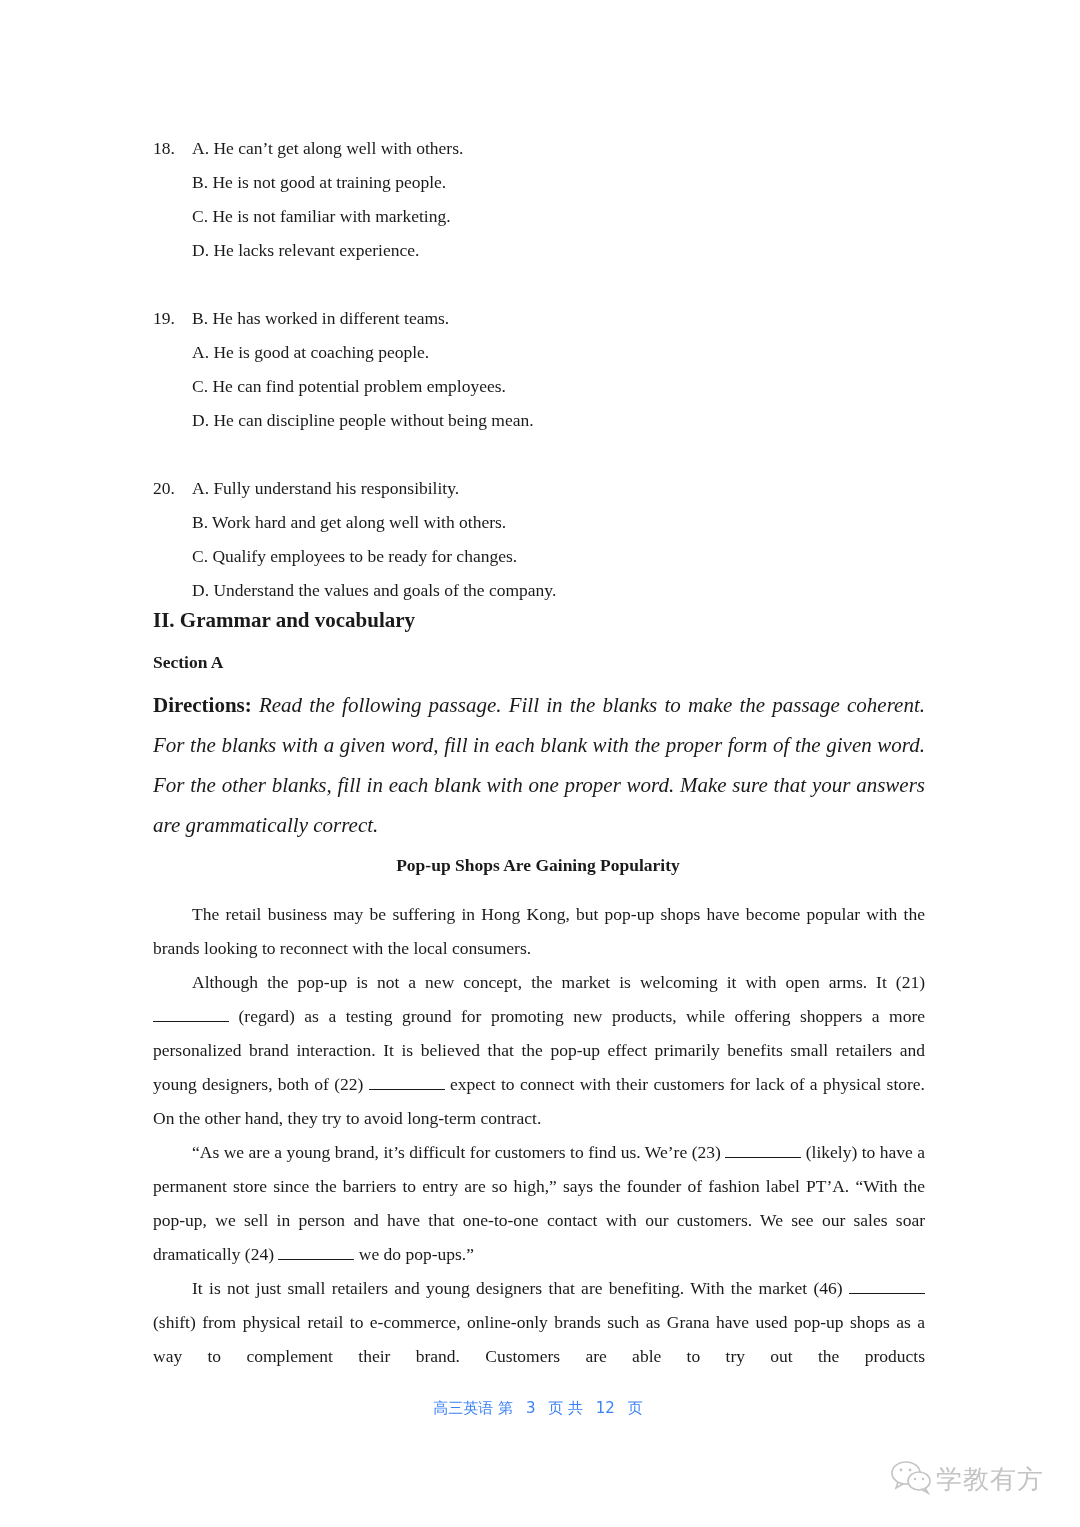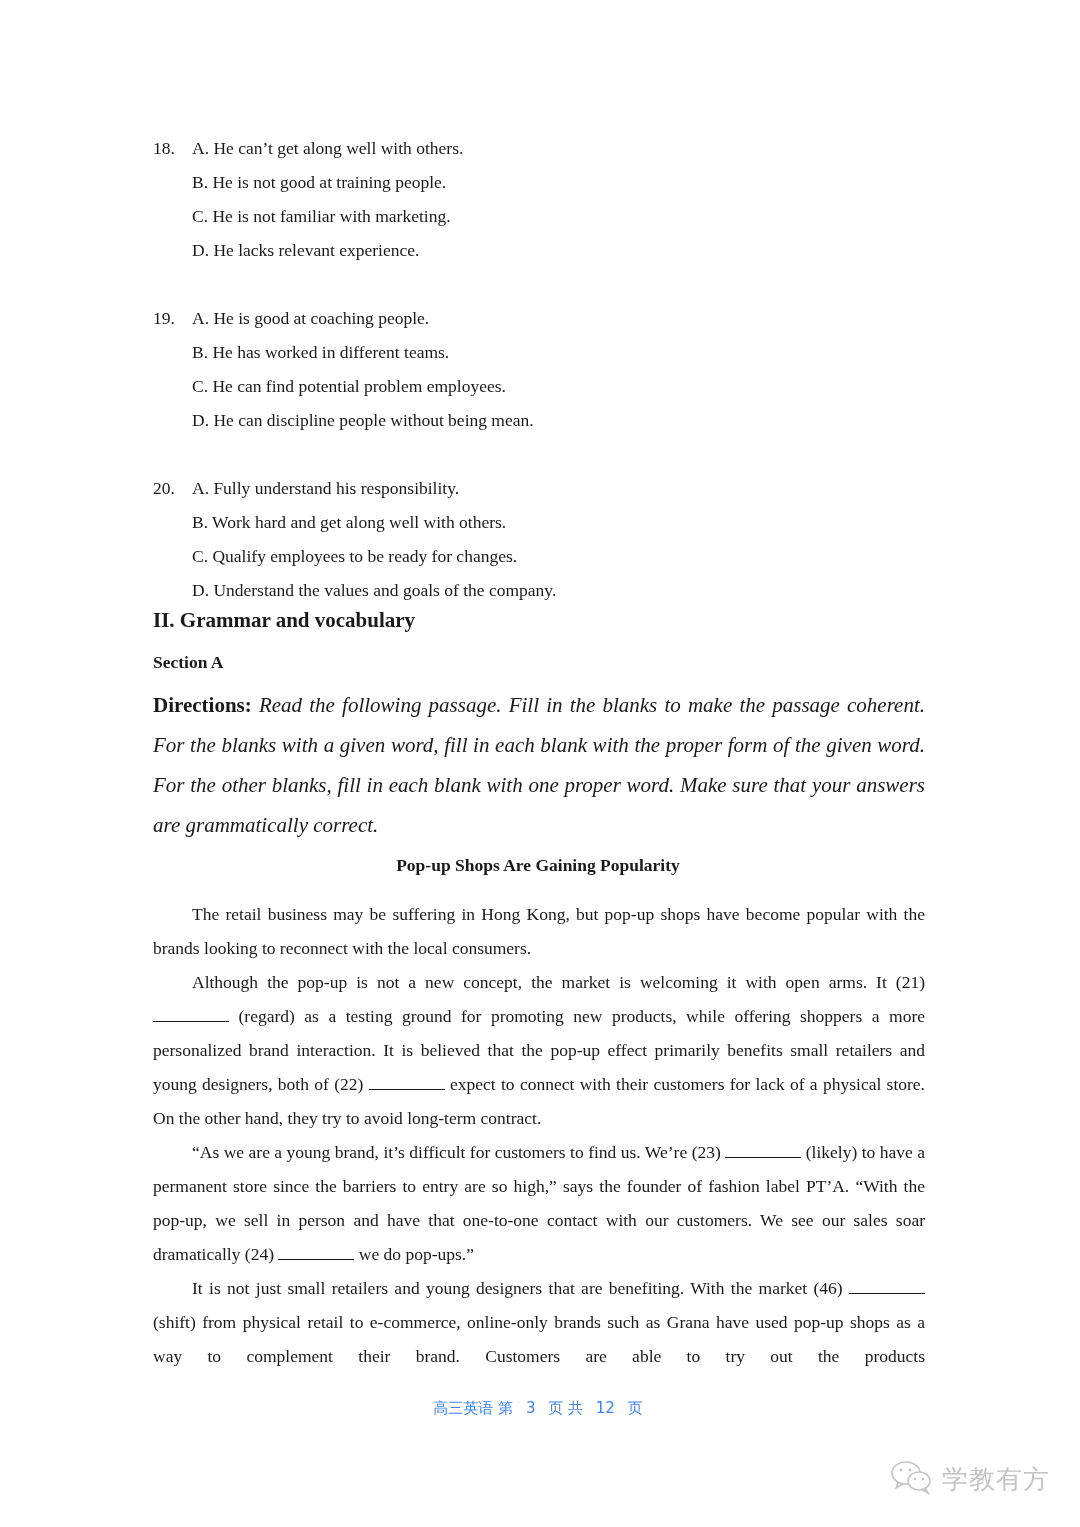--- a/index.html
+++ b/index.html
@@ -23,40 +23,40 @@
     }
     .directions .lab { font-weight: bold; font-style: normal; }
     .directions .txt { font-style: italic; }
     .ptitle { position: absolute; left: 0; width: 1076px; top: 855px; text-align: center; font-size: 17.5px; font-weight: bold; }
     .passage { position: absolute; left: 153px; top: 897px; width: 772px; font-size: 17.5px; line-height: 34px; }
     .passage p { margin: 0; text-indent: 39px; text-align: justify; }
     .passage p.last-open { text-align-last: justify; }
     .blank { display: inline-block; width: 76px; border-bottom: 1px solid #1a1a1a; height: 14px; vertical-align: baseline; }
     .footer { position: absolute; left: 0; width: 1076px; top: 1399px; text-align: center; font-size: 15px; font-family: "DejaVu Sans", sans-serif; color: #3b82f6; }
     .footer span { margin: 0 4px; }
-    .watermark { position: absolute; left: 890px; top: 1458px; display: flex; align-items: center; gap: 8px; color: #bcbcbc; }
+    .watermark { position: absolute; left: 890px; top: 1458px; display: flex; align-items: center; gap: 2px; color: #bcbcbc; }
     .watermark .wm-text { font-family: "DejaVu Sans", sans-serif; font-size: 26px; color: #c4c4c4; letter-spacing: 1px; }
   </style>
 </head>
 <body>
 
 <div class="page">
 
   <div class="q q18">
     <div class="num">18.</div>
     <div class="opt">A. He can’t get along well with others.</div>
     <div class="opt">B. He is not good at training people.</div>
     <div class="opt">C. He is not familiar with marketing.</div>
     <div class="opt">D. He lacks relevant experience.</div>
   </div>
 
   <div class="q q19">
     <div class="num">19.</div>
+    <div class="opt">B. He has worked in different teams.</div>
     <div class="opt">A. He is good at coaching people.</div>
-    <div class="opt">B. He has worked in different teams.</div>
     <div class="opt">C. He can find potential problem employees.</div>
     <div class="opt">D. He can discipline people without being mean.</div>
   </div>
 
   <div class="q q20">
     <div class="num">20.</div>
     <div class="opt">A. Fully understand his responsibility.</div>
     <div class="opt">B. Work hard and get along well with others.</div>
     <div class="opt">C. Qualify employees to be ready for changes.</div>
     <div class="opt">D. Understand the values and goals of the company.</div>

